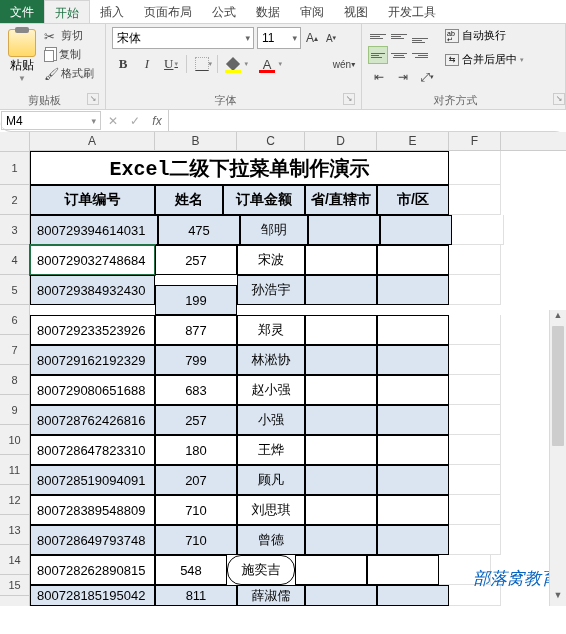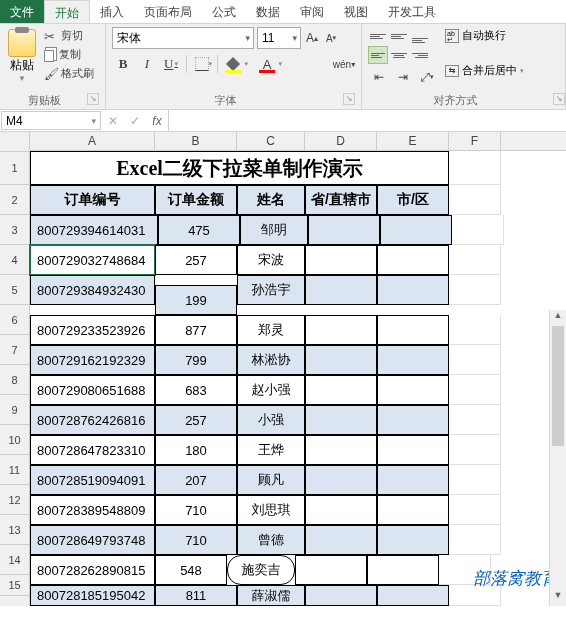--- a/index.html
+++ b/index.html
@@ -44,46 +44,46 @@
 .fb.fill::after { content: ""; position: absolute; bottom: 2px; left: 3px; width: 16px; height: 3px; background: #ffff00; }
 .fb.fcolor::after { content: ""; position: absolute; bottom: 2px; left: 3px; width: 16px; height: 3px; background: #ff0000; }
 
 .align-grid { display: grid; grid-template-columns: repeat(3, 20px); gap: 1px; margin-bottom: 3px; }
 .al { width: 20px; height: 18px; display: flex; flex-direction: column; justify-content: center; gap: 1px; padding: 2px; cursor: pointer; }
 .al.active { background: #d4e6c9; border: 1px solid #9cc37f; }
 .al span { height: 1px; background: #666; }
 .al.t span:nth-child(1){width:100%}.al.t span:nth-child(2){width:60%}.al.t span:nth-child(3){width:80%}
 .align-bot { display: flex; gap: 2px; }
 .ab { width: 22px; height: 20px; display: flex; align-items: center; cursor: pointer; color: #444; font-size: 12px; justify-content: center; }
-.align-right { display: flex; flex-direction: column; gap: 18px; margin-left: 6px; }
+.align-right { display: flex; flex-direction: column; gap: 7px; margin-left: 6px; }
 .ar-item { display: flex; align-items: center; gap: 3px; font-size: 11px; cursor: pointer; padding: 1px; }
 
 
-.fbar { display: flex; height: 22px; border-bottom: 1px solid #d4d4d4; align-items: stretch; background: #fff; }
+.fbar { display: flex; height: 22px; border-bottom: 1px solid #d4d4d4; align-items: stretch; background: #fff; border-radius: 11px; }
 .namebox { width: 100px; border: 1px solid #ccc; margin: 1px; padding: 2px 4px; font-size: 12px; display: flex; align-items: center; position: relative; }
 .namebox::after { content: "▾"; position: absolute; right: 4px; color: #888; font-size: 9px; }
 .fx-btns { display: flex; align-items: center; border-right: 1px solid #ccc; }
 .fx-btn { width: 22px; text-align: center; color: #aaa; cursor: pointer; font-size: 12px; }
 .fx-btn.fx { font-style: italic; color: #666; }
 .formula-input { flex: 1; border: none; padding: 2px 6px; }
 
 
 .grid-wrap { position: relative; }
 .col-headers { display: flex; background: #f0f0f0; border-bottom: 1px solid #ccc; margin-left: 30px; }
 .ch { border-right: 1px solid #ccc; text-align: center; font-size: 12px; color: #444; padding: 2px 0; cursor: pointer; }
 .corner { position: absolute; left: 0; top: 0; width: 30px; height: 20px; background: #f0f0f0; border-right: 1px solid #ccc; border-bottom: 1px solid #ccc; }
 .grid-body { display: flex; }
 .row-headers { width: 30px; background: #f0f0f0; border-right: 1px solid #ccc; }
 .rh { border-bottom: 1px solid #ccc; text-align: center; font-size: 11px; color: #444; display: flex; align-items: center; justify-content: center; cursor: pointer; }
 .cells { position: relative; }
 .row { display: flex; }
 .cell { border-right: 1px solid #e0e0e0; border-bottom: 1px solid #e0e0e0; padding: 2px 4px; font-size: 13px; overflow: hidden; white-space: nowrap; display: flex; align-items: center; }
 
 
-.title-cell { font-family: Liberation Serif, serif; font-size: 20px; font-weight: bold; justify-content: center; border: 1px solid #000 !important; }
+.title-cell { font-family: Liberation Mono, monospace; font-size: 20px; font-weight: bold; justify-content: center; border: 1px solid #000 !important; }
 .hdr-cell { font-size: 14px; font-weight: bold; justify-content: center; background: #dbe5f1; border: 1px solid #000 !important; }
 .data-cell { font-family: Arial; font-size: 13px; justify-content: center; border: 1px solid #000 !important; }
 .data-cell.odd { background: #dbe5f1; }
 .active-cell { outline: 2px solid #217346; outline-offset: -1px; background: #fff !important; }
 .watermark { position: absolute; right: 8px; bottom: 16px; color: #0563c1; font-family: "KaiTi","STKaiti"; font-size: 17px; font-style: italic; }
 .scroll-v { position: absolute; right: 0; top: 178px; width: 17px; bottom: 0; background: #f0f0f0; border-left: 1px solid #dadada; }
 .scroll-thumb { position: absolute; top: 16px; left: 2px; right: 2px; height: 120px; background: #cdcdcd; border-radius: 1px; }
 .scroll-arr { position: absolute; left: 0; right: 0; height: 16px; text-align: center; font-size: 9px; color: #666; cursor: pointer; }
 </style>
 </head>
@@ -259,22 +259,22 @@
         <div class="rh" style="height: 30px;">14</div>
         <div class="rh" style="height: 21px;">15</div>
       </div>
     <div class="cells" id="cells">
         <div class="row">
           <div class="cell title-cell" style="width: 419px; height: 34px;">Excel二级下拉菜单制作演示</div>
           <div class="cell" style="width: 52px; height: 34px;"></div>
         </div>
         <div class="row">
           <div class="cell hdr-cell" style="width: 125px; height: 30px;">订单编号</div>
+          <div class="cell hdr-cell" style="width: 68px; height: 30px;">姓名</div>
           <div class="cell hdr-cell" style="width: 82px; height: 30px;">订单金额</div>
-          <div class="cell hdr-cell" style="width: 68px; height: 30px;">姓名</div>
           <div class="cell hdr-cell" style="width: 72px; height: 30px;">省/直辖市</div>
           <div class="cell hdr-cell" style="width: 72px; height: 30px;">市/区</div>
           <div class="cell" style="width: 52px; height: 30px;"></div>
         </div>
         <div class="row">
           <div class="cell data-cell odd" style="width: 128px; height: 30px; font-family: Arial; justify-content: flex-start; padding-left: 6px;">800729394614031</div>
           <div class="cell data-cell odd" style="width: 82px; height: 30px;">475</div>
           <div class="cell data-cell odd" style="width: 68px; height: 30px;">邹明</div>
           <div class="cell data-cell odd" style="width: 72px; height: 30px;"></div>
           <div class="cell data-cell odd" style="width: 72px; height: 30px;"></div>

